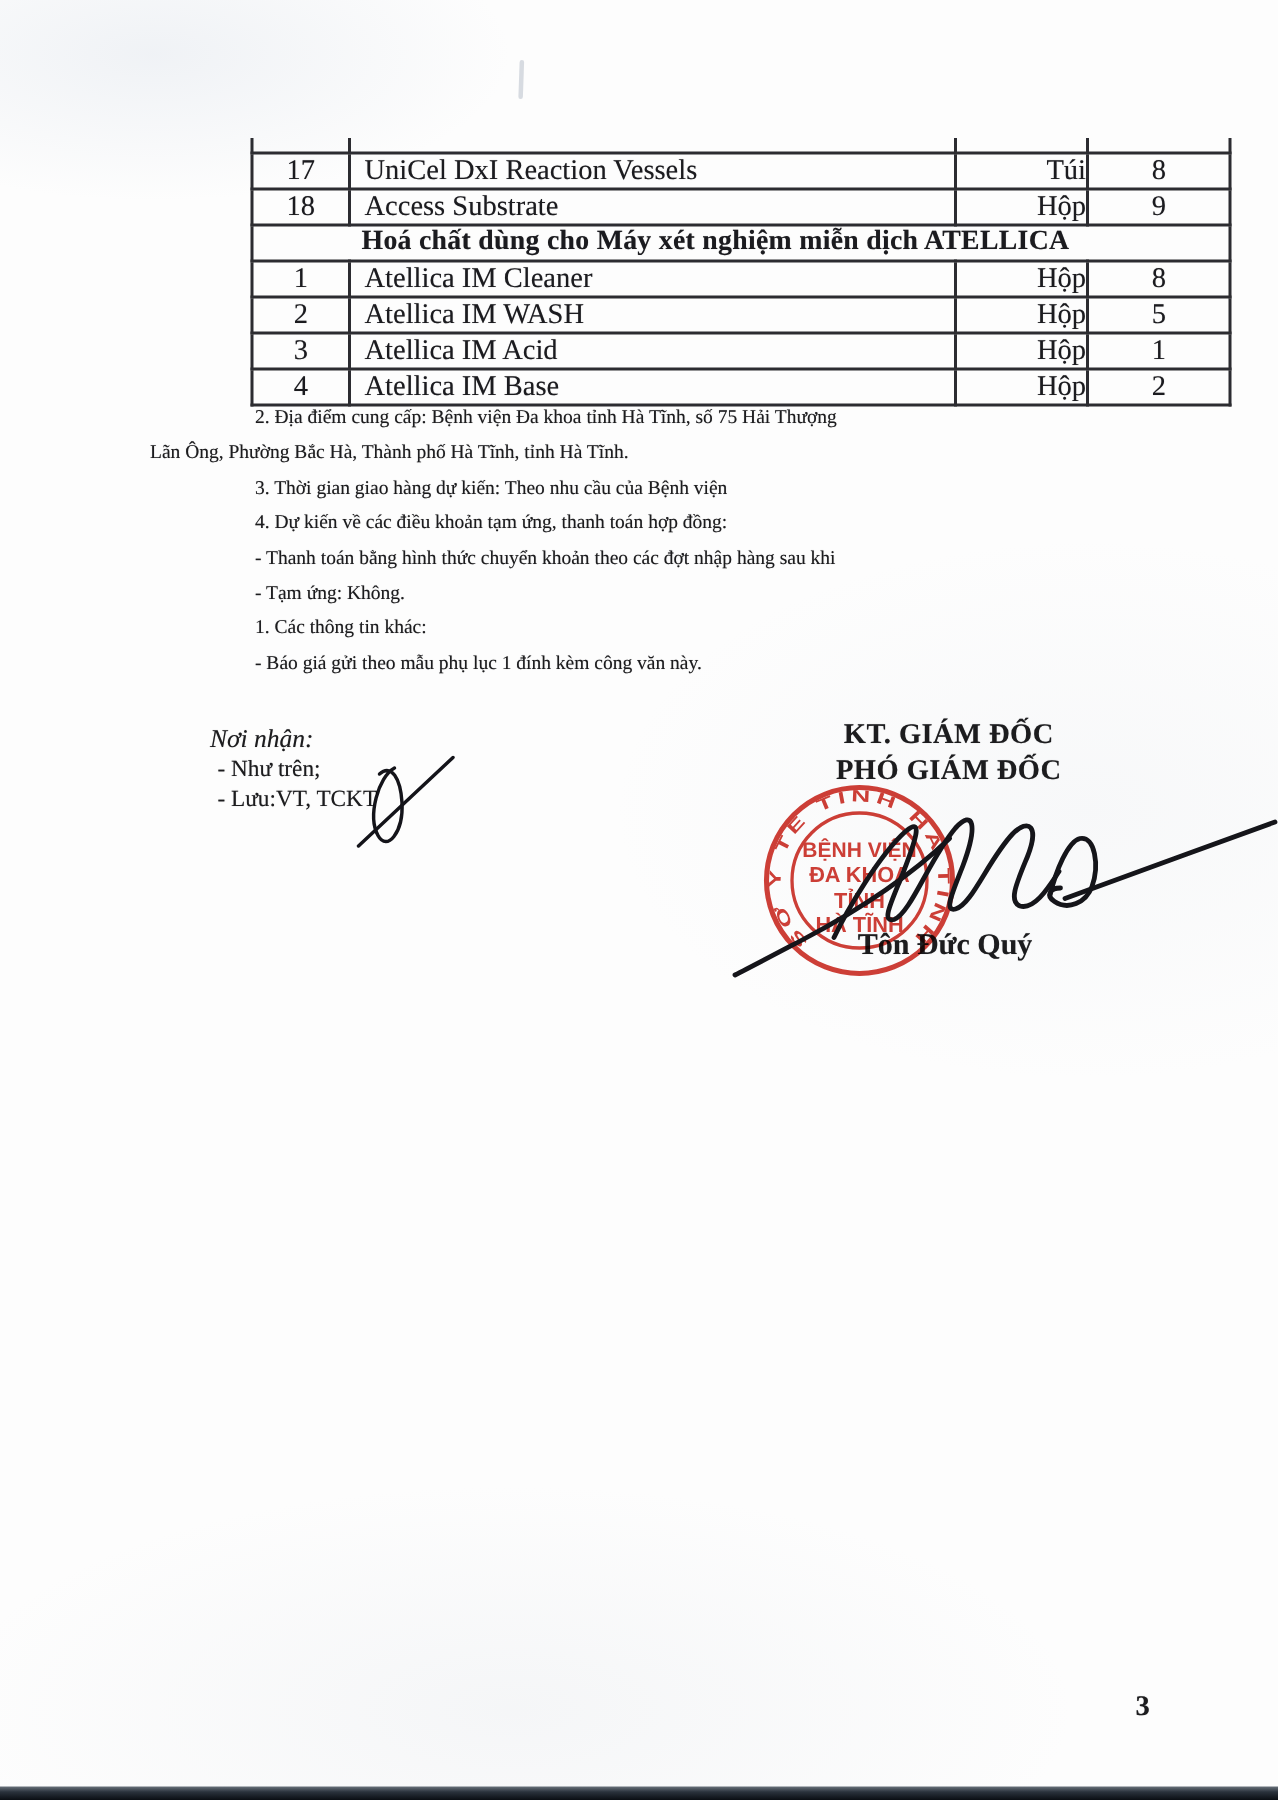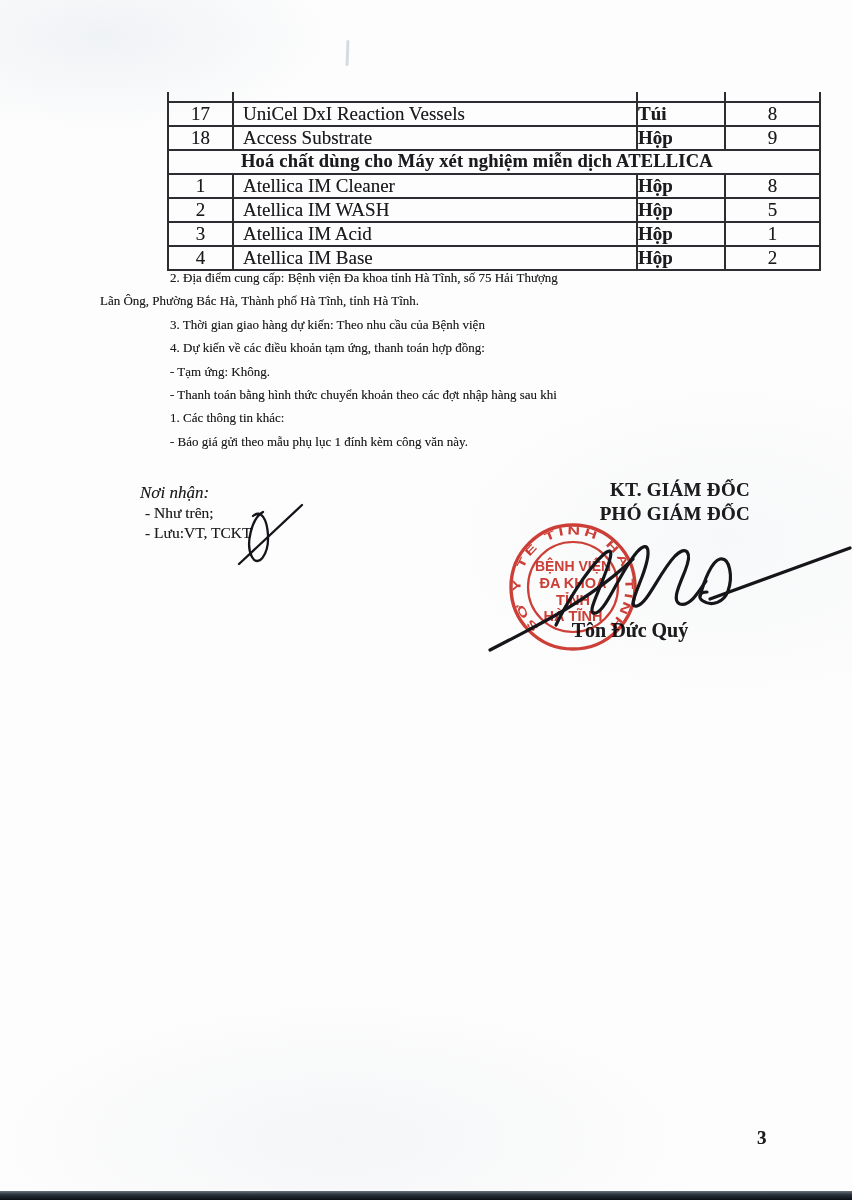--- a/index.html
+++ b/index.html
@@ -21,38 +21,38 @@
 
   
   .tbl-wrap { position:absolute; left:123px; top:92px;margin-left:44px; }
   table.tbl { border-collapse:collapse; table-layout:fixed; width:652px;
               font-size:19px; color:#1b1b1f; }
   table.tbl td { border:2px solid #2c2c31; height:23.5px; vertical-align:middle;
                  overflow:hidden; white-space:nowrap; }
   tr.stub td { border-top:none; height:10px; }
   td.c-no   { text-align:center; }
   td.c-name { padding-left:9px; }
-  td.c-unit { text-align:left;font-weight:bold; }
+  td.c-unit { text-align:right; }
   td.c-qty  { text-align:center; }
   tr.sec td { font-weight:bold; padding-left:72px; font-size:18.5px; letter-spacing:.2px; }
 
   
   .body-text { position:absolute; left:100px; top:266px; width:712px;
                font-size:13px; line-height:23.4px; white-space:nowrap; }
   .body-text .line { height:23.4px; }
   .body-text .ind { padding-left:70px; }
 
   
   .recipients { position:absolute; left:140px; top:483px; }
   .recipients .head { font-weight:normal; font-style:italic; font-size:17px; }
   .recipients .item { font-size:15.5px; line-height:19.5px; padding-left:5px; }
   .recipients .item:first-of-type { margin-top:3px; }
 
   .sign-titles { position:absolute; left:515px; top:478px; width:235px;
-                 text-align:right; font-weight:bold; font-size:19px; line-height:23.5px;
+                 text-align:center; font-weight:bold; font-size:19px; line-height:23.5px;
                  letter-spacing:.3px; }
   .signer-name { position:absolute; left:520px; top:619px; width:220px;
                  text-align:center; font-weight:bold; font-size:20px; }
 
   .ink-layer { position:absolute; left:0; top:0; pointer-events:none; mix-blend-mode:multiply; }
   .stamp-center { font-family:"Liberation Sans", sans-serif; font-weight:bold; }
   .ring-text { font-family:"Liberation Sans", sans-serif; font-weight:bold; }
 
   .page-number { position:absolute; left:757px; top:1127px; font-size:19px; font-weight:bold; }
 
@@ -123,22 +123,22 @@
       </tr>
     </tbody>
       </table>
   </div>
 
   <div class="body-text txt-soft">
     <div class="line ind">2. Địa điểm cung cấp: Bệnh viện Đa khoa tỉnh Hà Tĩnh, số 75 Hải Thượng</div>
     <div class="line">Lãn Ông, Phường Bắc Hà, Thành phố Hà Tĩnh, tỉnh Hà Tĩnh.</div>
     <div class="line ind">3. Thời gian giao hàng dự kiến: Theo nhu cầu của Bệnh viện</div>
     <div class="line ind">4. Dự kiến về các điều khoản tạm ứng, thanh toán hợp đồng:</div>
+    <div class="line ind">- Thanh toán bằng hình thức chuyển khoản theo các đợt nhập hàng sau khi</div>
     <div class="line ind">- Tạm ứng: Không.</div>
-    <div class="line ind">- Thanh toán bằng hình thức chuyển khoản theo các đợt nhập hàng sau khi</div>
     <div class="line ind">1. Các thông tin khác:</div>
     <div class="line ind">- Báo giá gửi theo mẫu phụ lục 1 đính kèm công văn này.</div>
   </div>
 
   <div class="recipients txt-soft">
     <div class="head">Nơi nhận:</div>
     <div class="item">- Như trên;</div>
     <div class="item">- Lưu:VT, TCKT</div>
   </div>
 

